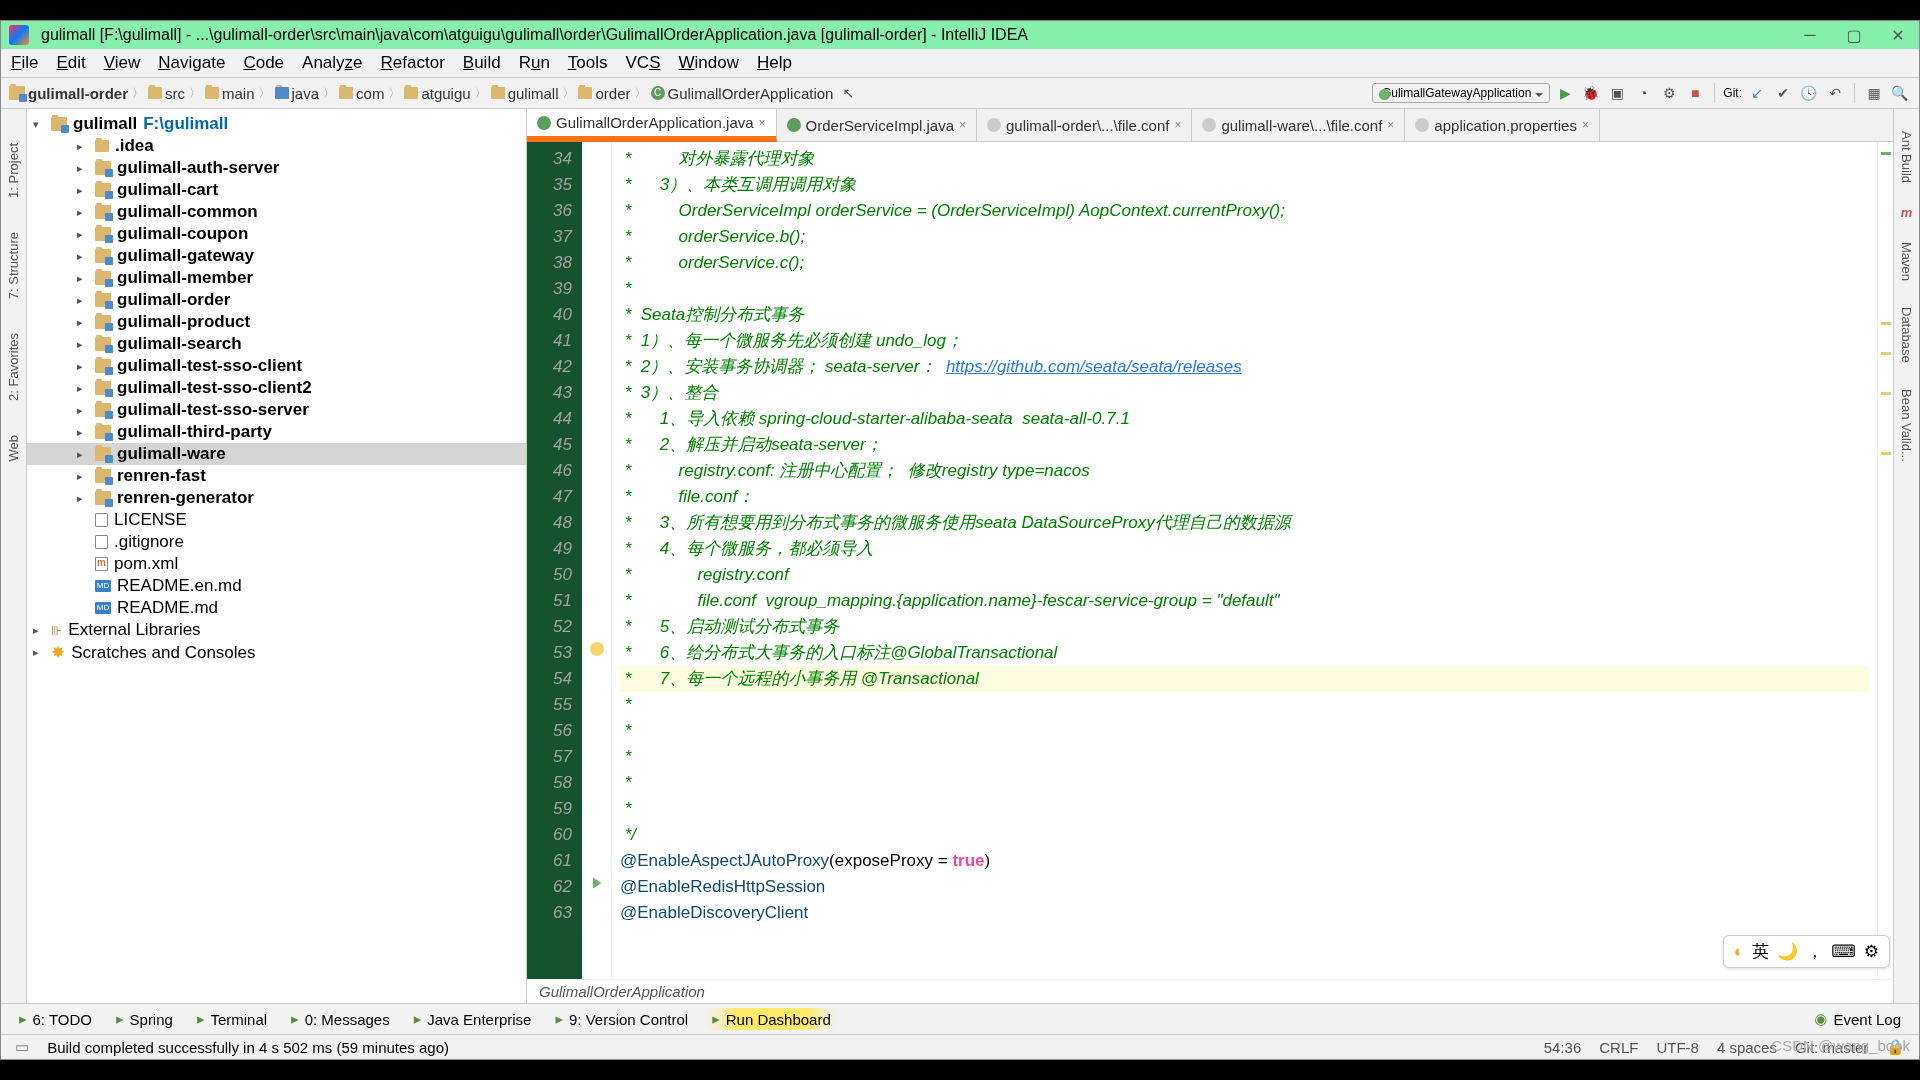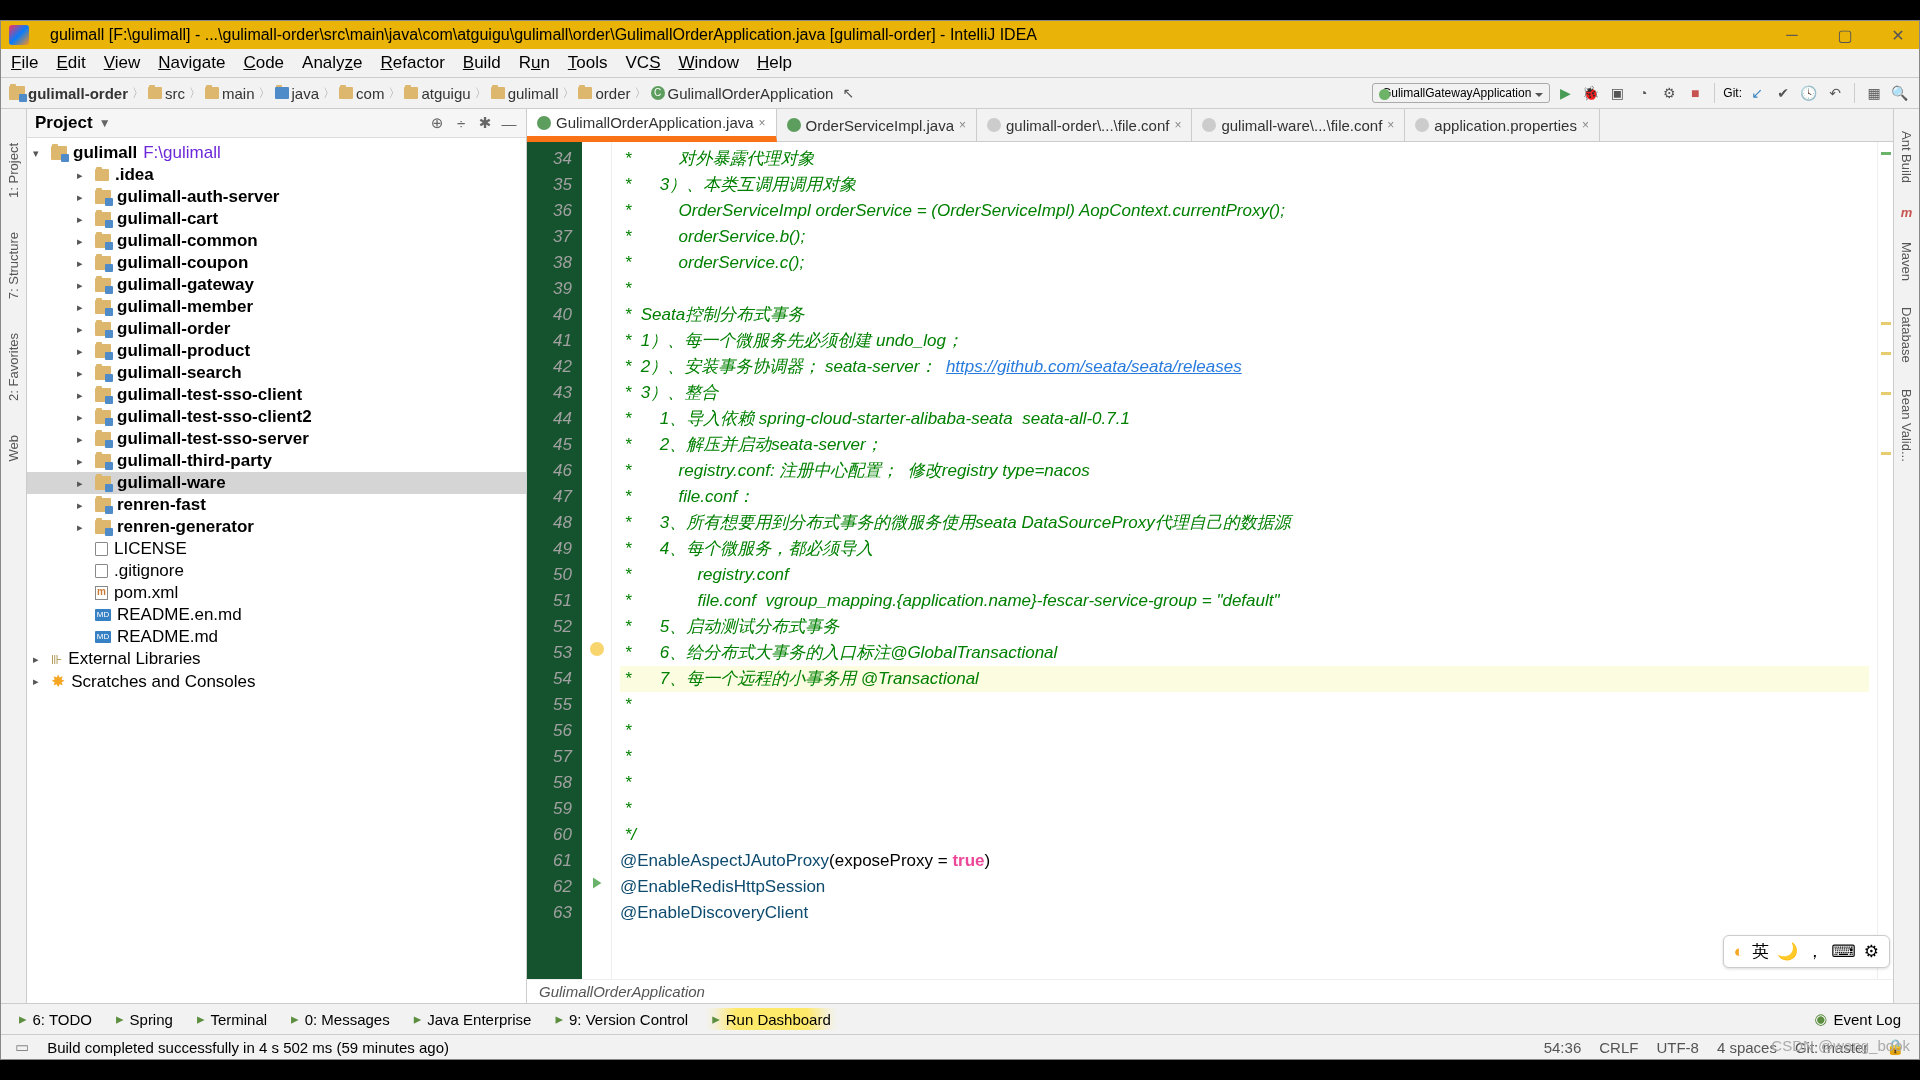--- a/index.html
+++ b/index.html
@@ -1,19 +1,19 @@
 <!DOCTYPE html>
 <html><head>
   <meta charset="utf-8">
   <style>
     * { margin: 0; padding: 0; box-sizing: border-box; font-family: "Segoe UI", Arial, sans-serif; }
     body { width: 1920px; height: 1080px; overflow: hidden; transform-origin: 0 0; }
     .letterbox-top,.letterbox-bottom{background:#000;height:20px;width:100%}
     .app-window{height:1040px;display:flex;flex-direction:column;background:#f2f2f2;border:1px solid #888}
-    .titlebar{display:flex;align-items:center;padding:4px 8px;font-size:16px;background:#eab308;gap:21px}
+    .titlebar{display:flex;align-items:center;padding:4px 8px;font-size:16px;background:#86efac;gap:12px}
     .titlebar .ij-icon{width:20px;height:20px;background:linear-gradient(135deg,#fe315d,#087cfa,#fd9018);border-radius:3px}
     .titlebar .spacer{flex:1}
     .win-btn{width:26px;height:20px;margin-left:6px;display:flex;align-items:center;justify-content:center;color:#555;font-size:16px}
     .menubar{display:flex;gap:18px;padding:4px 10px;font-size:17px;background:#f2f2f2}
     .menubar span{cursor:default}
     .menubar span u{text-decoration:underline}
     .navbar{display:flex;align-items:center;padding:4px 8px;background:#f2f2f2;border-top:1px solid #ccc;border-bottom:1px solid #ccc;font-size:15px;gap:4px}
     .crumb{display:flex;align-items:center;gap:3px;color:#333;font-weight:600}
     .crumb.normal{font-weight:400}
     .sep{color:#999;font-size:12px}
@@ -38,21 +38,21 @@
     .project-panel{width:500px;background:#fff;border-right:1px solid #ccc;display:flex;flex-direction:column;font-size:17px}
     .pp-head{display:flex;align-items:center;padding:4px 8px;border-bottom:1px solid #ddd;background:#f6f6f6;gap:6px}
     .pp-head .spacer{flex:1}
     .pp-head .ic{width:18px;height:18px;display:flex;align-items:center;justify-content:center;color:#666;font-size:15px}
     .tree{flex:1;overflow:auto;padding:4px 0}
     .tree-row{display:flex;align-items:center;gap:6px;padding:1px 6px;white-space:nowrap}
     .tree-row .chev{width:12px;color:#555;font-size:11px}
     .tree-row .lbl{font-weight:700}
     .tree-row.normal .lbl{font-weight:400}
     .tree-row.sel{background:#d5d5d5}
-    .tree-row .muted{color:#6d28d9;font-weight:400}
+    .tree-row .muted{color:#0369a1;font-weight:700}
     .mod-ic{width:16px;height:14px;background:#ddb76e;border-radius:1px;position:relative;display:inline-block}
     .mod-ic::before{content:"";position:absolute;top:-2px;left:1px;width:6px;height:2px;background:#ddb76e;border-radius:1px 1px 0 0}
     .mod-ic::after{content:"";position:absolute;right:-2px;bottom:-2px;width:8px;height:8px;background:#4f8ac9;border-radius:1px}
     .file-ic{width:13px;height:14px;background:#fff;border:1px solid #888;border-radius:1px;display:inline-block;position:relative}
     .md-ic{width:16px;height:12px;background:#3581c4;color:#fff;font-size:8px;line-height:12px;text-align:center;display:inline-block;border-radius:1px}
     .xml-ic{width:13px;height:14px;background:#fff;border:1px solid #888;display:inline-block;position:relative}
     .xml-ic::after{content:"m";color:#cb7832;font-size:10px;position:absolute;left:1px;top:-1px;font-weight:bold}
     .lib-ic{font-size:13px;color:#a88a3f}
     .editor-area{flex:1;display:flex;flex-direction:column;overflow:hidden}
     .tabs{display:flex;background:#f2f2f2;border-bottom:1px solid #ccc;font-size:15px}
@@ -187,29 +187,20 @@
 
   <div class="body-row">
     <div class="gutter-left">
       <div class="tab">1: Project</div>
       <div class="tab">7: Structure</div>
       <div class="tab">2: Favorites</div>
       <div class="tab">Web</div>
     </div>
 
     <div class="project-panel">
-      <div class="pp-head">
-        <span style="font-weight:600">Project</span>
-        <span style="font-size:12px;color:#666">▼</span>
-        <div class="spacer"></div>
-        <div class="ic">⊕</div>
-        <div class="ic">÷</div>
-        <div class="ic">✱</div>
-        <div class="ic">—</div>
-      </div>
       <div class="tree" id="tree">
           <div class="tree-row" style="padding-left:6px">
             <span class="chev">▾</span>
             <span class="mod-ic"></span>
             <span class="lbl">gulimall</span> 
             <span class="muted">F:\gulimall</span>
           </div>
           <div class="tree-row  " style="padding-left:50px">
             <span class="chev">▸</span>
             <span class="folder-ic"></span>

